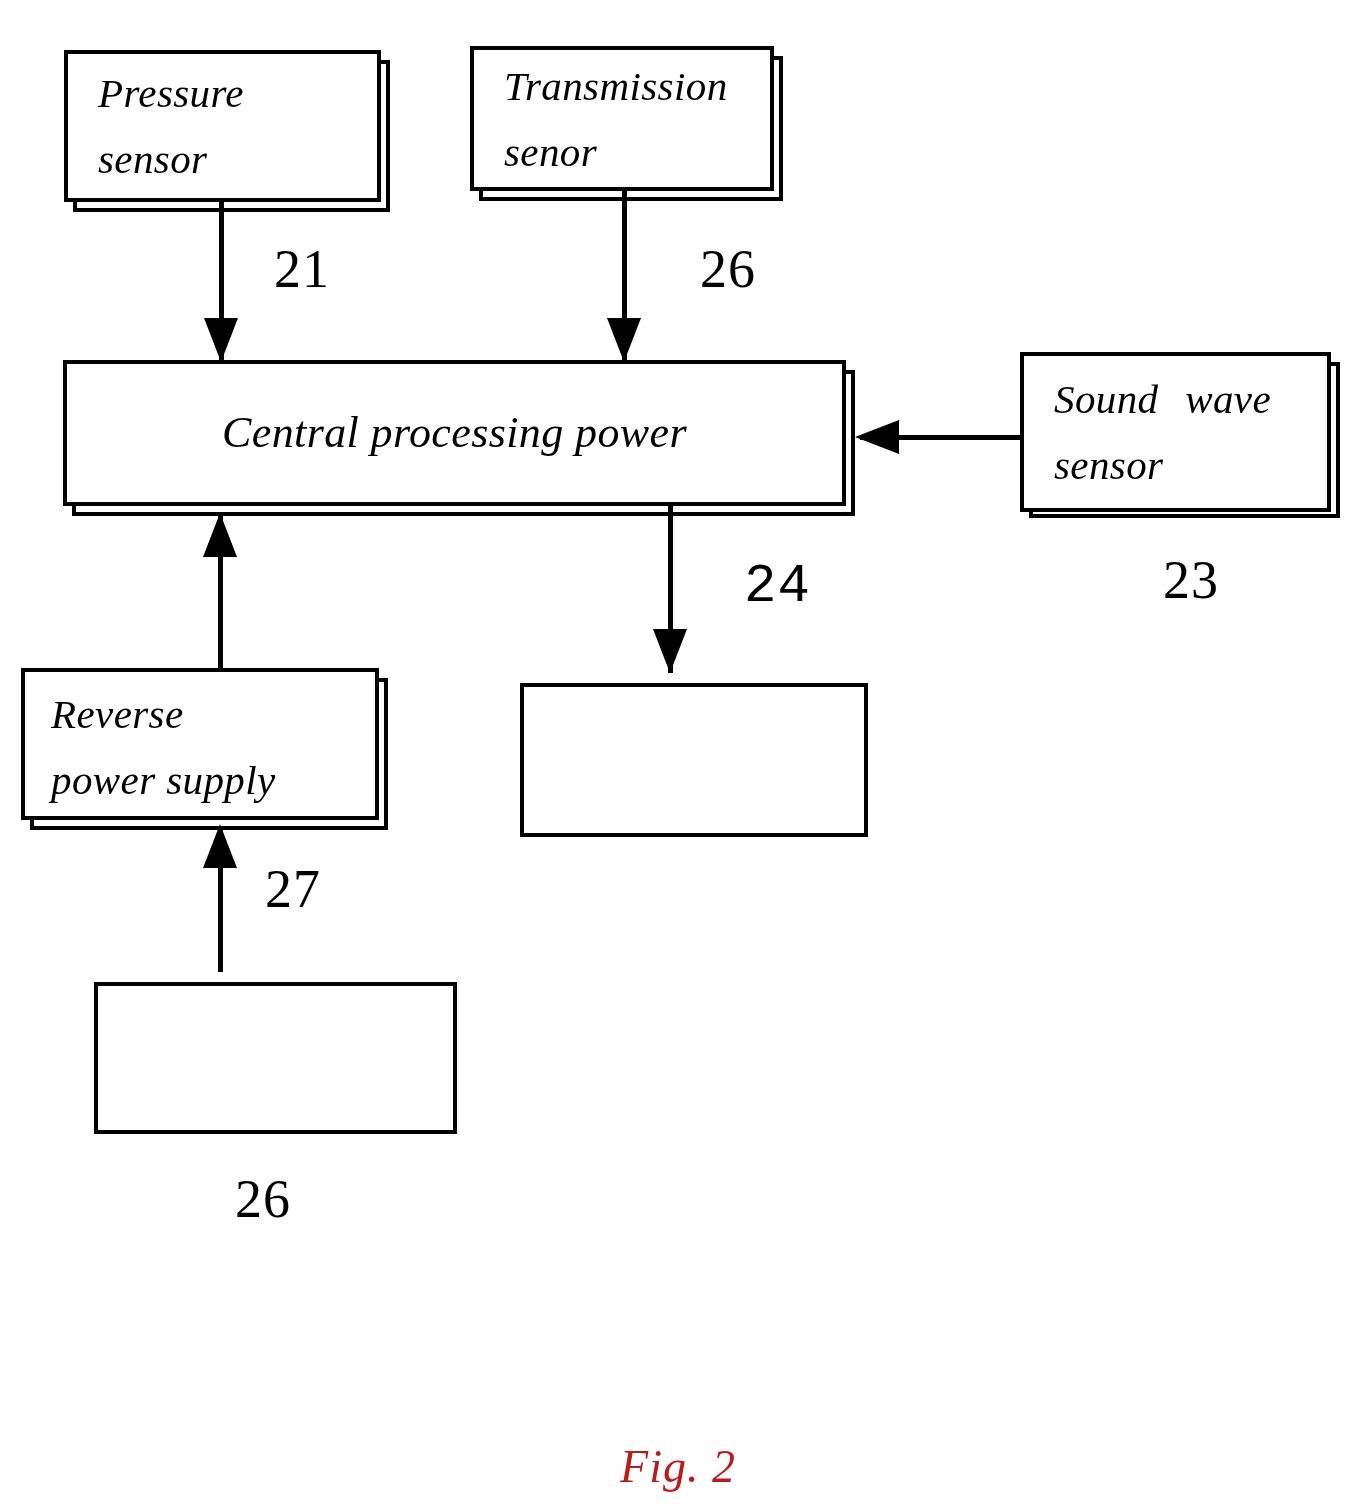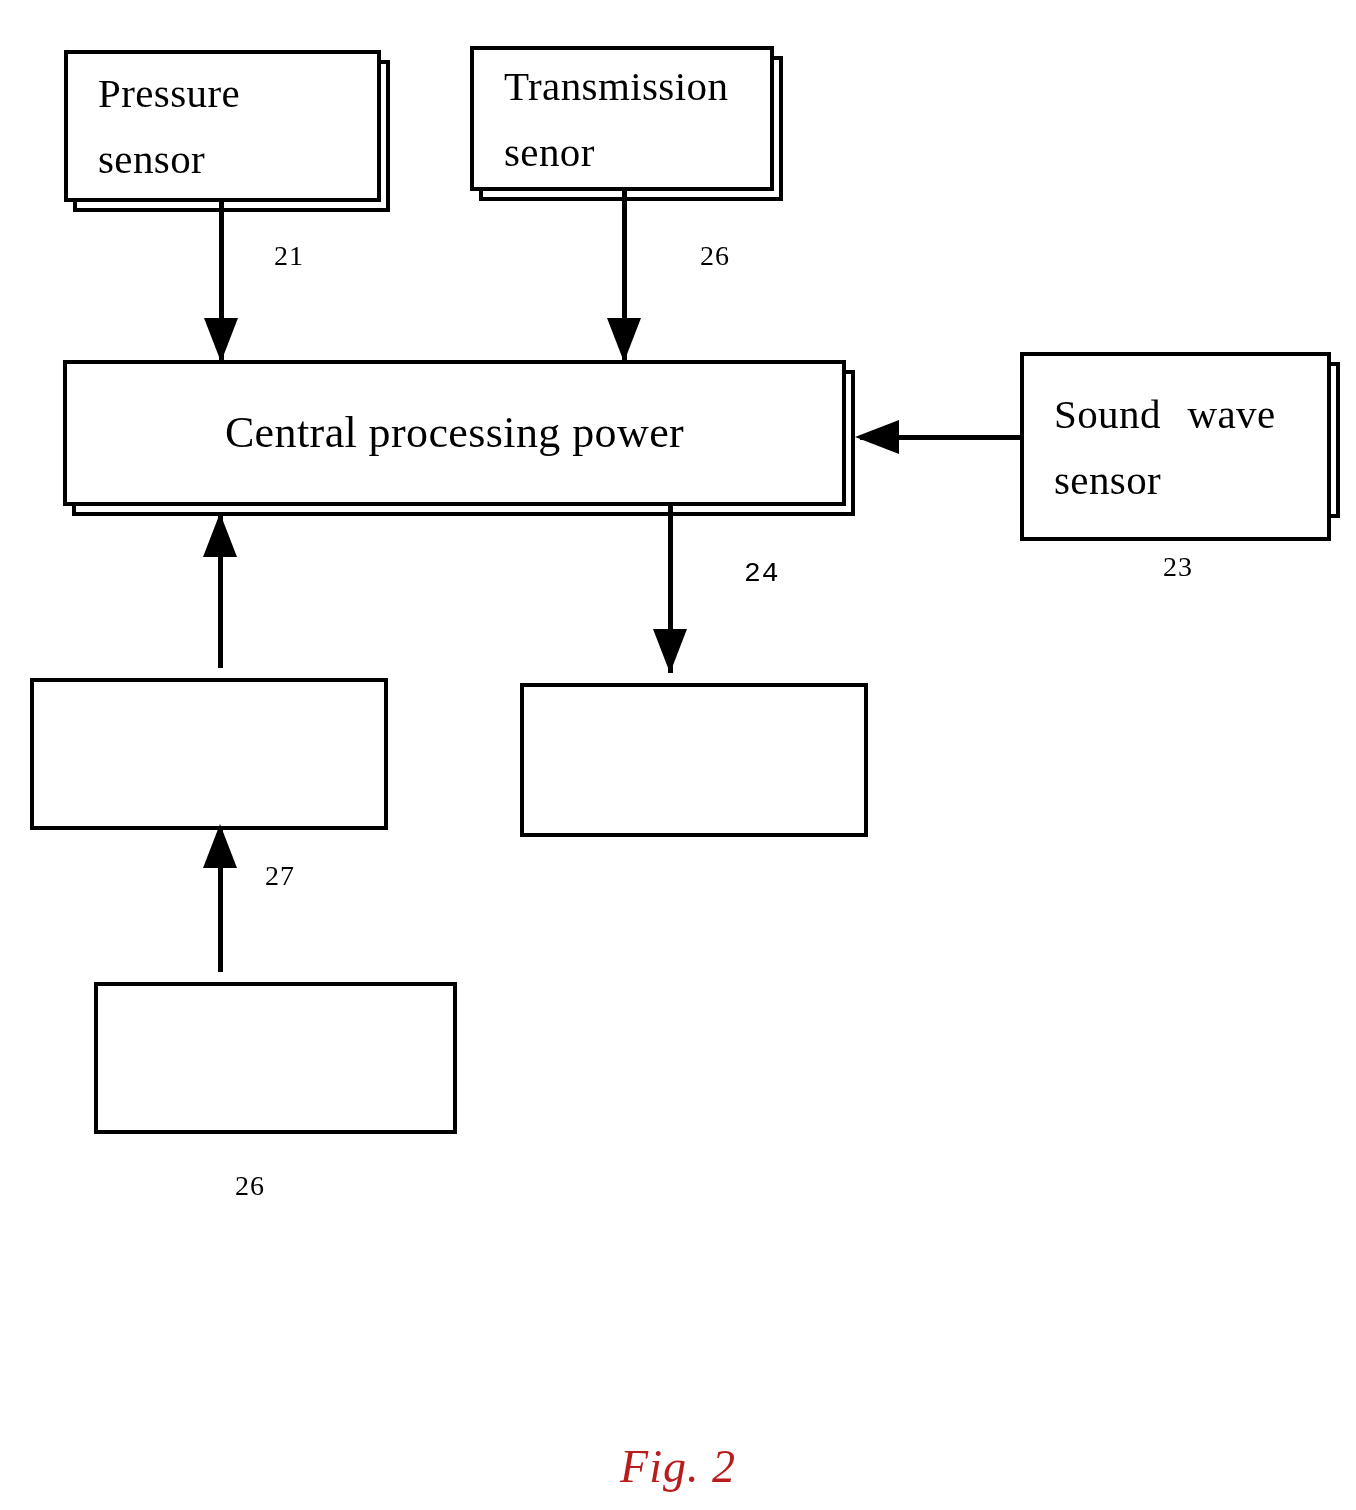--- a/index.html
+++ b/index.html
@@ -20,20 +20,21 @@
 
   
   .node {
     position: absolute;
     box-sizing: border-box;
     background: #ffffff;
     border: 4px solid #000000;
     color: #000000;
     display: block;
     z-index: 3;
+    font-style: italic;
   }
   
   .node-shadow {
     position: absolute;
     background: #ffffff;
     border: 4px solid #000000;
     box-sizing: border-box;
     z-index: 2;
   }
 
@@ -54,21 +55,21 @@
     right: 0;
     text-align: center;
   }
   .node.wide-space .label {
     word-spacing: 16px;
   }
 
   
   .numeral {
     position: absolute;
-    font-size: 28px;
+    font-size: 54px;
     line-height: 1;
     color: #000000;
     z-index: 5;
     letter-spacing: 1px;
   }
 
   
   .conn {
     position: absolute;
     z-index: 4;
@@ -132,31 +133,35 @@
 <span>sensor</span></div>
   </div>
 
   <div class="node-shadow" style="left:479px; top:56px; width:304px; height:145px;"></div>
   <div class="node" style="left:470px; top:46px; width:304px; height:145px;">
     <div class="label"><span>Transmission</span>
 <span>senor</span></div>
   </div>
 
   <div class="node-shadow" style="left:1029px; top:362px; width:311px; height:156px;"></div>
-  <div class="node wide-space" style="left:1020px; top:352px; width:311px; height:189px;">
+  <div class="node wide-space" style="left:1020px; top:352px; width:311px; height:160px;">
     <div class="label"><span>Sound wave</span>
 <span>sensor</span></div>
   </div>
 
   <div class="node-shadow" style="left:72px; top:370px; width:783px; height:146px;"></div>
   <div class="node center-text" style="left:63px; top:360px; width:783px; height:146px;">
     <div class="label" style="font-size:44px;"><span>Central processing power</span></div>
   </div>
 
   <div class="node-shadow" style="left:30px; top:678px; width:358px; height:152px;"></div>
+  <div class="node" style="left:21px; top:668px; width:358px; height:152px;">
+    <div class="label" style="left:26px; top:52%;"><span>Reverse</span>
+<span>power supply</span></div>
+  </div>
 
   <div class="node-shadow" style="left:520px; top:683px; width:348px; height:154px;"></div>
 
   <div class="node-shadow" style="left:94px; top:982px; width:363px; height:152px;"></div>
 
   <div class="conn">
     <div class="vline" style="left:219px; top:202px; height:158px;"></div>
     <div class="arrow-down" style="left:204px; top:318px;"></div>
   </div>
   <div class="numeral" style="left:274px; top:242px;">21</div>

